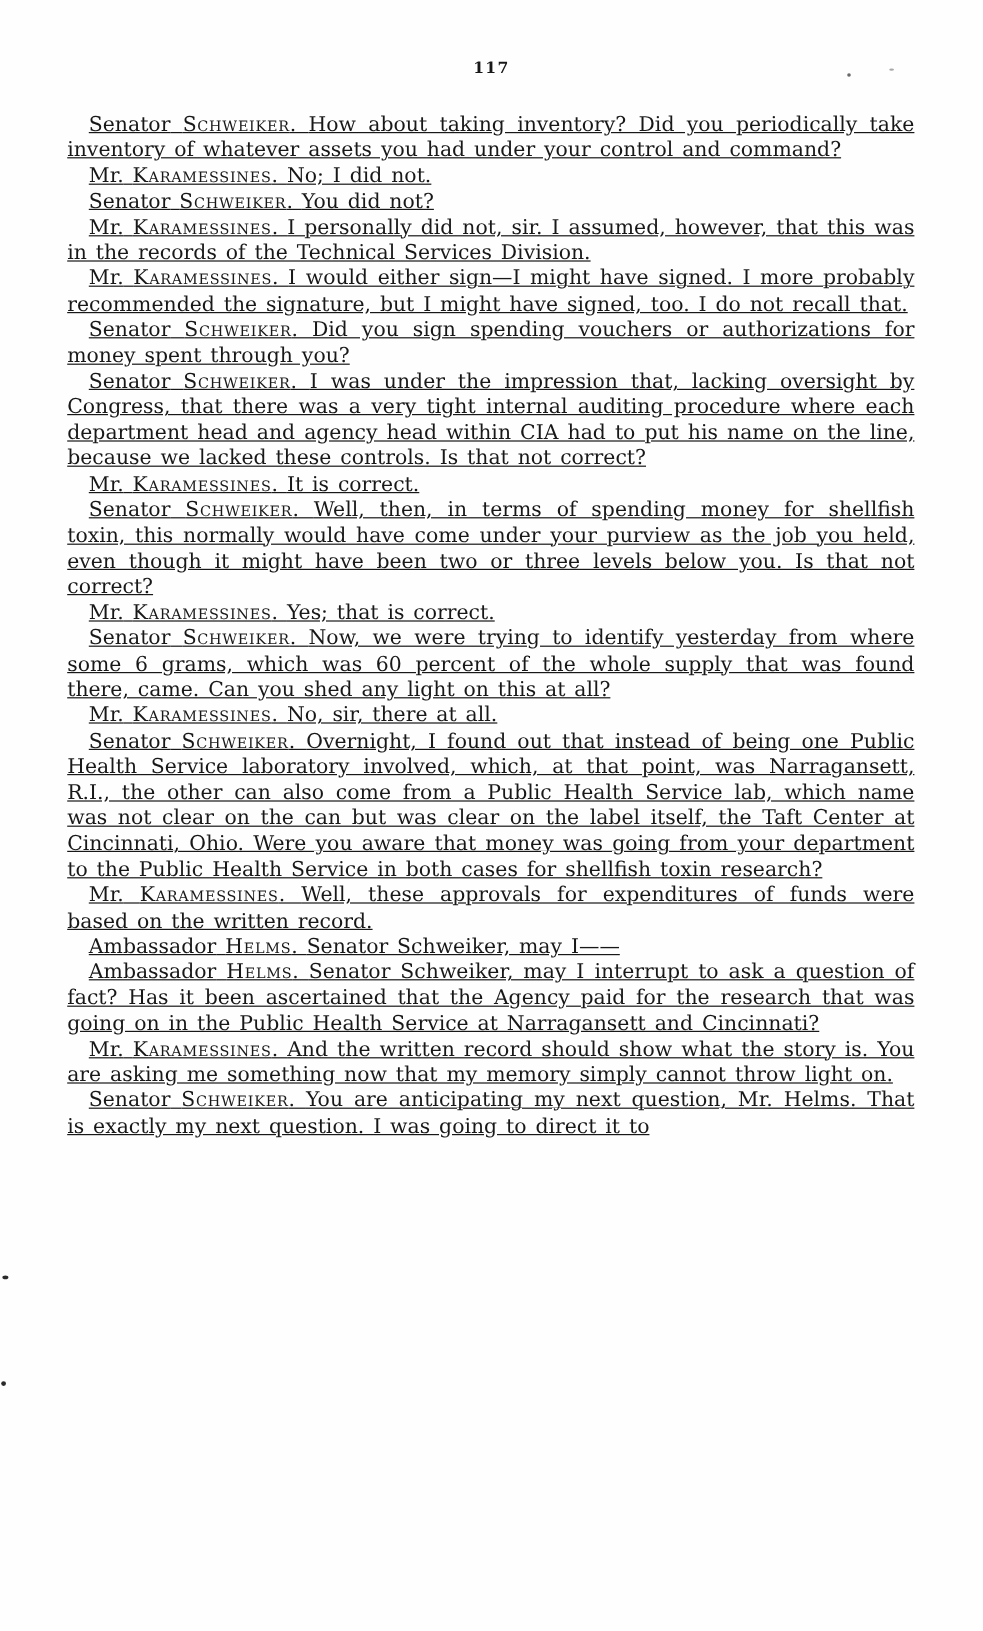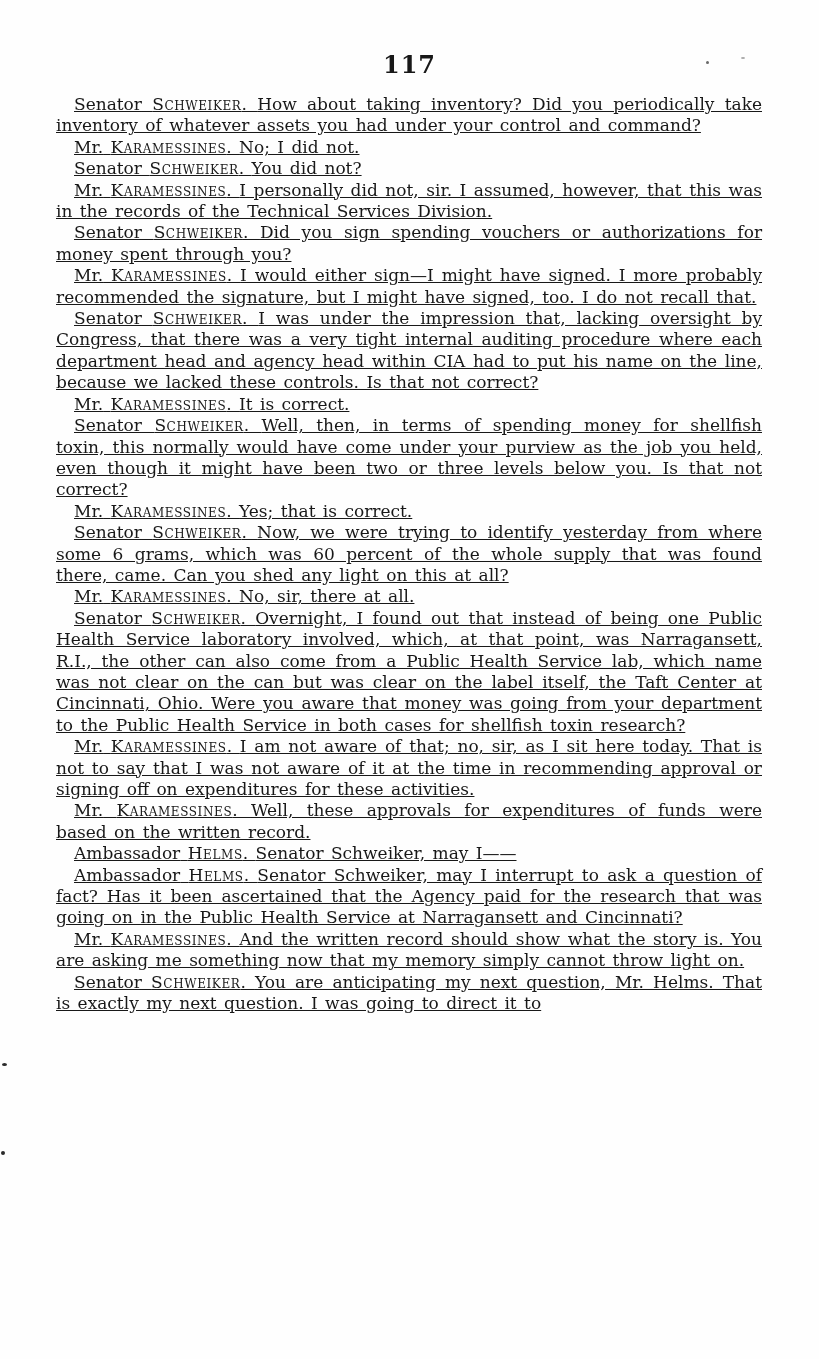--- a/index.html
+++ b/index.html
@@ -11,21 +11,21 @@
     font-family: "DejaVu Serif", serif;
     color: #181818;
     overflow: hidden;
   }
   .page-number {
     position: absolute;
     top: 50px;
     left: 0;
     width: 100%;
     text-align: center;
-    font-size: 24px;
+    font-size: 13px;
     font-weight: bold;
     letter-spacing: 1px;
   }
   .transcript {
     position: absolute;
     top: 94px;
     left: 56px;
     width: 706px;
     font-size: 17px;
     line-height: 21.4px;
@@ -55,30 +55,29 @@
 <body>
 
 <div class="sheet">
   <div class="page-number">117</div>
 
   <div class="transcript">
       <p><span>Senator</span> <span class="sc">Schweiker</span>. <span>How about taking inventory? Did you periodically take inventory of whatever assets you had under your control and command?</span></p>
       <p><span>Mr.</span> <span class="sc">Karamessines</span>. <span>No; I did not.</span></p>
       <p><span>Senator</span> <span class="sc">Schweiker</span>. <span>You did not?</span></p>
       <p><span>Mr.</span> <span class="sc">Karamessines</span>. <span>I personally did not, sir. I assumed, however, that this was in the records of the Technical Services Division.</span></p>
+      <p><span>Mr.</span> <span class="sc">Karamessines</span>. <span>I would either sign—I might have signed. I more probably recommended the signature, but I might have signed, too. I do not recall that.</span></p>
       <p><span>Senator</span> <span class="sc">Schweiker</span>. <span>Did you sign spending vouchers or authorizations for money spent through you?</span></p>
-      <p><span>Mr.</span> <span class="sc">Karamessines</span>. <span>I would either sign—I might have signed. I more probably recommended the signature, but I might have signed, too. I do not recall that.</span></p>
       <p><span>Senator</span> <span class="sc">Schweiker</span>. <span>I was under the impression that, lacking oversight by Congress, that there was a very tight internal auditing procedure where each department head and agency head within CIA had to put his name on the line, because we lacked these controls. Is that not correct?</span></p>
       <p><span>Mr.</span> <span class="sc">Karamessines</span>. <span>It is correct.</span></p>
       <p><span>Senator</span> <span class="sc">Schweiker</span>. <span>Well, then, in terms of spending money for shellfish toxin, this normally would have come under your purview as the job you held, even though it might have been two or three levels below you. Is that not correct?</span></p>
       <p><span>Mr.</span> <span class="sc">Karamessines</span>. <span>Yes; that is correct.</span></p>
       <p><span>Senator</span> <span class="sc">Schweiker</span>. <span>Now, we were trying to identify yesterday from where some 6 grams, which was 60 percent of the whole supply that was found there, came. Can you shed any light on this at all?</span></p>
       <p><span>Mr.</span> <span class="sc">Karamessines</span>. <span>No, sir, there at all.</span></p>
       <p><span>Senator</span> <span class="sc">Schweiker</span>. <span>Overnight, I found out that instead of being one Public Health Service laboratory involved, which, at that point, was Narragansett, R.I., the other can also come from a Public Health Service lab, which name was not clear on the can but was clear on the label itself, the Taft Center at Cincinnati, Ohio. Were you aware that money was going from your department to the Public Health Service in both cases for shellfish toxin research?</span></p>
-      <p><span>Mr.</span> <span class="sc">Karamessines</span>. <span>I am not aware of that; no, sir, as I sit here today. That is not to say that I was not aware of it at the time in recommending approval or signing off on expenditures for these activities.</span></p>
       <p><span>Mr.</span> <span class="sc">Karamessines</span>. <span>Well, these approvals for expenditures of funds were based on the written record.</span></p>
       <p><span>Ambassador</span> <span class="sc">Helms</span>. <span>Senator Schweiker, may I——</span></p>
       <p><span>Ambassador</span> <span class="sc">Helms</span>. <span>Senator Schweiker, may I interrupt to ask a question of fact? Has it been ascertained that the Agency paid for the research that was going on in the Public Health Service at Narragansett and Cincinnati?</span></p>
       <p><span>Mr.</span> <span class="sc">Karamessines</span>. <span>And the written record should show what the story is. You are asking me something now that my memory simply cannot throw light on.</span></p>
       <p><span>Senator</span> <span class="sc">Schweiker</span>. <span>You are anticipating my next question, Mr. Helms. That is exactly my next question. I was going to direct it to</span></p>
     </div>
 
   <div class="speck speck-a"></div>
   <div class="speck speck-b"></div>
   <div class="speck speck-c"></div>

